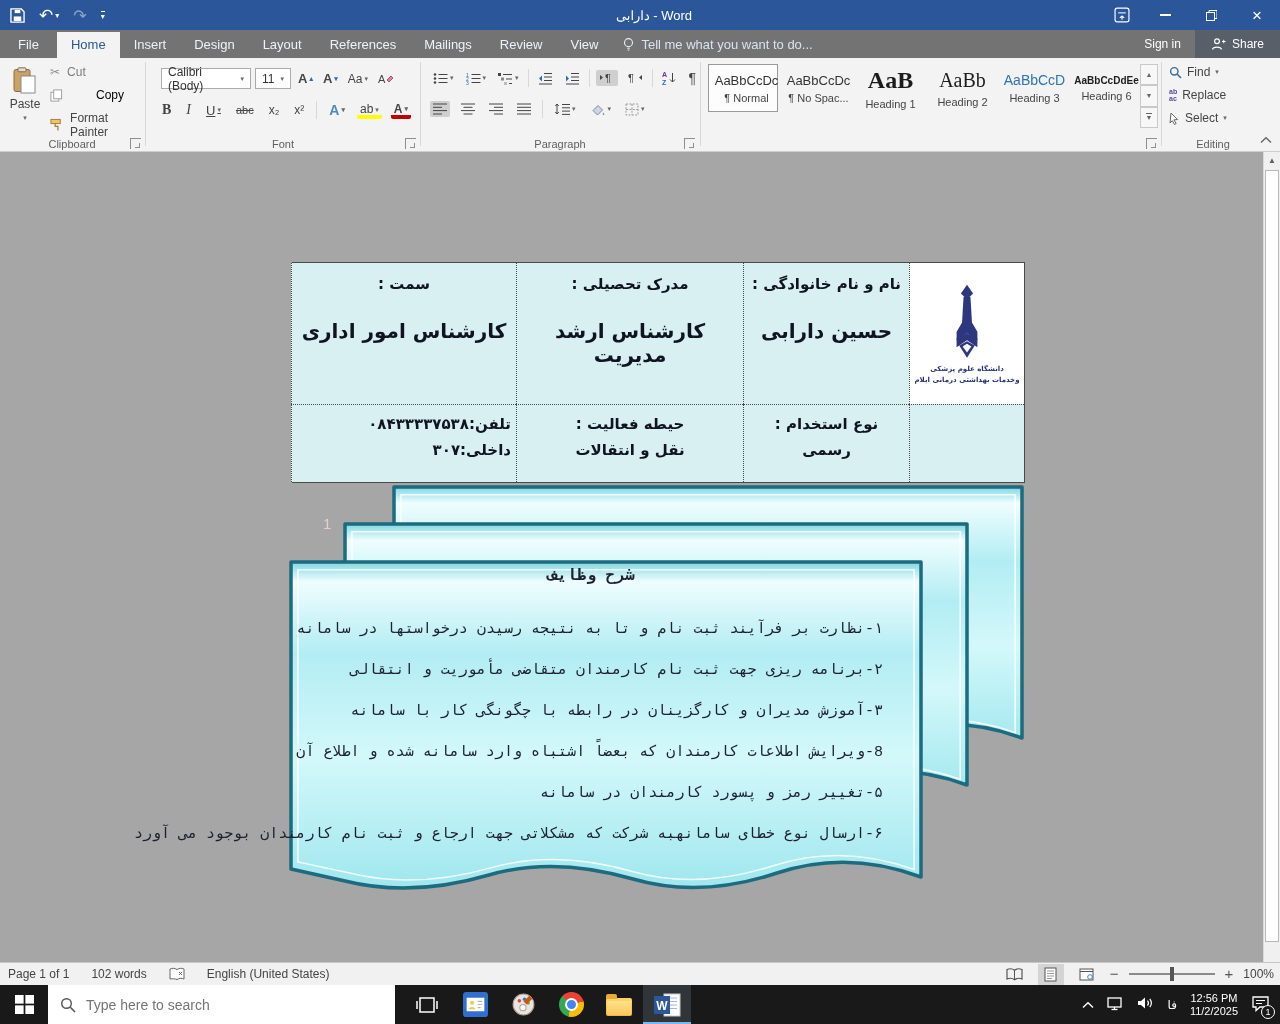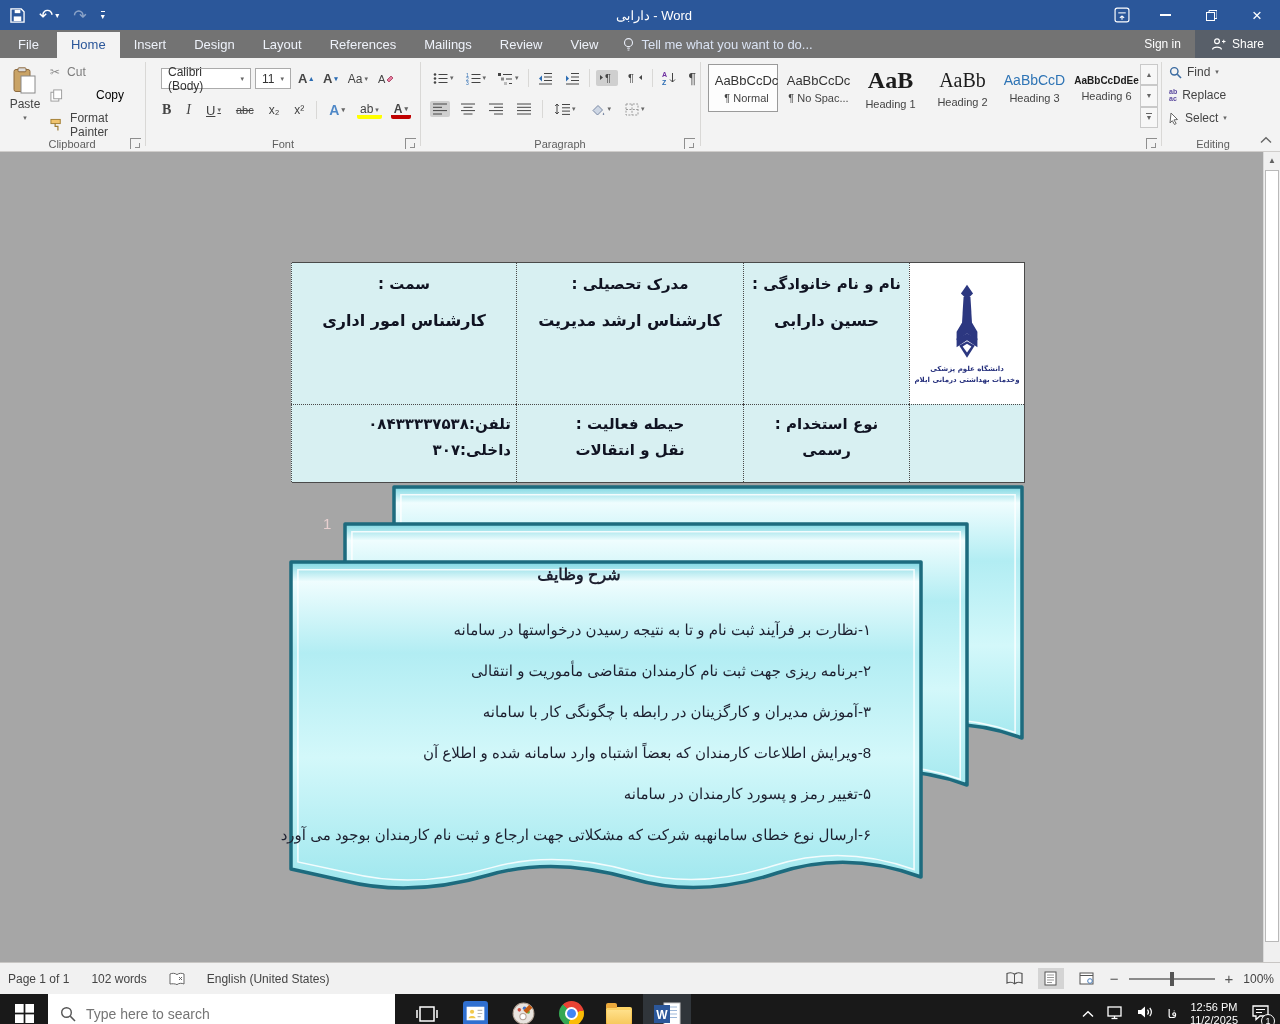--- a/index.html
+++ b/index.html
@@ -77,43 +77,43 @@
   .artifact-1 { position:absolute; left:88px; top:348px; color:#f3d7d7; font-size:15px; opacity:.85; }
 
   
   .doc-table { position:absolute; left:57px; top:95px; width:733px; direction:rtl;
                display:grid; grid-template-columns:115px 166px 227px 225px; grid-template-rows:141px 78px;
                border:1px solid #4a4a4a; font-family:"DejaVu Sans",sans-serif; color:#101322; }
   .doc-cell { background:#d8f0f2; border-left:1px dotted #4a4a4a; border-top:1px dotted #4a4a4a; text-align:center; font-weight:bold; font-size:15px; }
   .doc-cell.r1 { border-top:none; }
   .doc-cell.logo-cell { background:#fff; display:flex; flex-direction:column; align-items:center; justify-content:center; gap:2px; }
   .cell-label { margin-top:12px; }
-  .cell-value { margin-top:18px; font-size:16px; }
+  .cell-value { margin-top:26px; font-size:20px; }
   .r2 .cell-label { margin-top:10px; }
   .r2 .cell-value { margin-top:8px; font-size:15px; }
   .phone-cell { text-align:right; padding-right:5px; }
   .logo-line { font-size:7px; font-weight:bold; color:#26307c; line-height:9px; }
 
   
   .banner { position:absolute; }
   .bA { left:155px; top:313px; z-index:1; }
   .bB { left:106px; top:350px; z-index:2; }
   .bC { left:52px;  top:388px; z-index:3; }
-  .duties { position:absolute; left:52px; top:398px; width:584px; z-index:4; direction:rtl;
-            font-family:Liberation Sans, sans-serif; color:#1d2030; }
+  .duties { position:absolute; left:64px; top:398px; width:584px; z-index:4; direction:rtl;
+            font-family:Liberation Mono, monospace; color:#1d2030; }
   .duty-title { text-align:center; font-size:16px; font-weight:bold; height:24px; margin-bottom:20px; }
   .duty-item { text-align:right; font-size:15px; height:41px; line-height:41px; white-space:nowrap; padding-left:0; }
 
   
   .vscroll { position:absolute; right:0; top:0; width:17px; height:810px; background:#f0f0f0; border-left:1px solid #dadada; }
   .vs-up { height:17px; display:flex; align-items:center; justify-content:center; color:#606060; font-size:8px; }
   .vs-thumb { position:absolute; left:1px; right:1px; top:18px; height:772px; background:#fff; border:1px solid #b9b9b9; }
 
   
-  .statusbar { height:32px; background:#f1f1f1; border-top:1px solid #c8c6c4; display:flex; align-items:center; color:#444; font-size:12px; position:relative; }
+  .statusbar { height:23px; background:#f1f1f1; border-top:1px solid #c8c6c4; display:flex; align-items:center; color:#444; font-size:12px; position:relative; }
   .sb-left { display:flex; align-items:center; gap:22px; padding-left:8px; }
   .sb-right { position:absolute; right:6px; display:flex; align-items:center; gap:10px; }
   .viewbtn { width:26px; height:21px; display:flex; align-items:center; justify-content:center; }
   .viewbtn.sel { background:#d4d4d4; }
   .zoom-track { position:relative; width:86px; height:2px; background:#8a8a8a; }
   .zoom-handle { position:absolute; left:41px; top:-6px; width:4px; height:14px; background:#555; }
   .zoom-pm { font-size:15px; color:#555; line-height:10px; }
 
   
   .taskbar { height:39px; background:#191919; display:flex; align-items:stretch; color:#fff; position:relative; }

